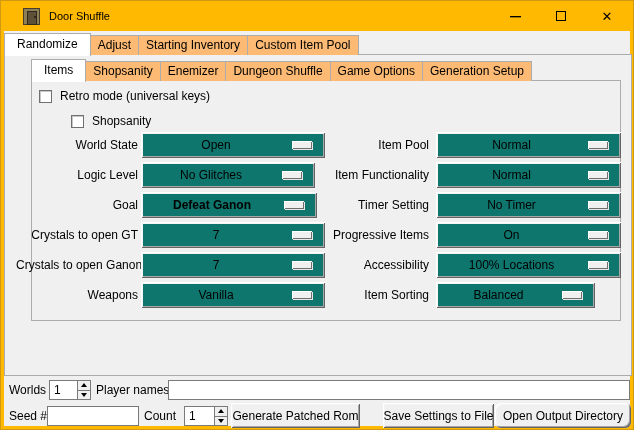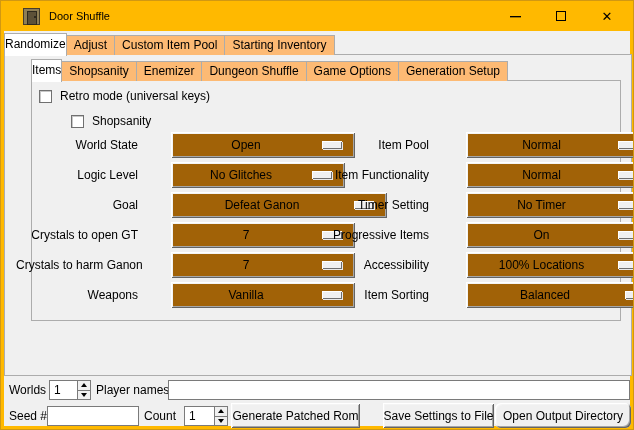--- a/index.html
+++ b/index.html
@@ -29,33 +29,33 @@
   
   .panel { position:absolute; background:#F0F0F0; border:1px solid #ACACAC; z-index:1; }
   .outer-panel { left:3px; top:53px; width:628px; height:322px; }
   .inner-panel { left:30px; top:79px; width:590px; height:241px; }
 
   .tabrow { position:absolute; display:flex; align-items:flex-end; z-index:3; }
   .outer-tabs { left:3px; top:31px; height:23px; }
   .inner-tabs { left:30px; top:57px; height:23px; }
   .tab { height:20px; padding:0 7px; line-height:19px; background:#fdba74;
          border:1px solid #ACACAC; border-bottom:none; margin-right:-1px; white-space:nowrap; cursor:default; }
-  .tab.active { height:23px; line-height:21px; background:#FFFFFF; margin-bottom:-1px; padding:0 0; position:relative; z-index:4; }
+  .tab.active { height:23px; line-height:21px; background:#FFFFFF; margin-bottom:-1px; padding:0 12px; position:relative; z-index:4; }
 
   
   .checkbox-row { position:absolute; display:flex; align-items:center; gap:8px; z-index:2; height:14px; }
   .cb { width:13px; height:13px; background:#FFFFFF; border:1px solid #707070;
         box-shadow: inset 1px 1px 0 #c7c7c7; flex:0 0 auto; }
   .cb-label { white-space:nowrap; }
 
   
   .opt-label { position:absolute; text-align:right; white-space:nowrap; z-index:2; font-size:12px; }
-  .optmenu { position:absolute; height:26px; background:#a16207; border:none; z-index:2; cursor:default;
+  .optmenu { position:absolute; height:26px; background:#0f766e; border:none; z-index:2; cursor:default;
     box-shadow: inset 1px 1px 0 #FFFFFF, inset -1px -1px 0 #646464,
-                inset 2px 2px 0 #f4f4f4, inset -2px -2px 0 #a7a7a7; margin-left: 30px; }
+                inset 2px 2px 0 #f4f4f4, inset -2px -2px 0 #a7a7a7; }
   .optval { position:absolute; left:8px; right:42px; top:0; bottom:0;
             display:flex; align-items:center; justify-content:center; font-size:12px; white-space:nowrap; }
   .optind { position:absolute; right:13px; top:50%; margin-top:-4px; width:20px; height:8px; background:#F0F0F0;
     box-shadow: inset 1px 1px 0 #FFFFFF, inset -1px -1px 0 #6e6e6e, 1px 1px 0 #e9e9e9; }
 
   
   .lbl { position:absolute; white-space:nowrap; z-index:2; }
   .entry { position:absolute; background:#FFFFFF; border:1px solid #7a7a7a; z-index:2;
            font-family:"Liberation Sans", sans-serif; font-size:12px; padding:0 4px; outline:none; }
   .spin { position:absolute; background:#FFFFFF; border:1px solid #7a7a7a; z-index:2; display:flex; }
@@ -94,22 +94,22 @@
   </div>
 
   <div class="client"></div>
 
   <div class="panel outer-panel"></div>
   <div class="panel inner-panel"></div>
 
   <div class="tabrow outer-tabs">
     <div class="tab active"><span>Randomize</span></div>
     <div class="tab"><span>Adjust</span></div>
+    <div class="tab"><span>Starting Inventory</span></div>
     <div class="tab"><span>Custom Item Pool</span></div>
-    <div class="tab"><span>Starting Inventory</span></div>
   </div>
 
   <div class="tabrow inner-tabs">
     <div class="tab active"><span>Items</span></div>
     <div class="tab"><span>Shopsanity</span></div>
     <div class="tab"><span>Enemizer</span></div>
     <div class="tab"><span>Dungeon Shuffle</span></div>
     <div class="tab"><span>Game Options</span></div>
     <div class="tab"><span>Generation Setup</span></div>
   </div>
@@ -129,32 +129,32 @@
       <span class="optind"></span>
   </button>
 
   <div class="opt-label" style="left:15px; top:167px; width:122px;">Logic Level</div>
   <button class="optmenu" style="left:140px; top:161px; width:174px;">
     <span class="optval">No Glitches</span>
       <span class="optind"></span>
   </button>
 
   <div class="opt-label" style="left:15px; top:197px; width:122px;">Goal</div>
-  <button class="optmenu" style="left:140px; top:191px; width:216px;">
+  <button class="optmenu" style="left:140px; top:191px; width:176px;font-weight:bold;">
     <span class="optval">Defeat Ganon</span>
       <span class="optind"></span>
   </button>
 
   <div class="opt-label" style="left:15px; top:227px; width:122px;">Crystals to open GT</div>
   <button class="optmenu" style="left:140px; top:221px; width:184px;">
     <span class="optval">7</span>
       <span class="optind"></span>
   </button>
 
-  <div class="opt-label" style="left:15px; top:257px; width:122px;">Crystals to harm Ganon</div>
+  <div class="opt-label" style="left:15px; top:257px; width:122px;">Crystals to open Ganon</div>
   <button class="optmenu" style="left:140px; top:251px; width:184px;">
     <span class="optval">7</span>
       <span class="optind"></span>
   </button>
 
   <div class="opt-label" style="left:15px; top:287px; width:122px;">Weapons</div>
   <button class="optmenu" style="left:140px; top:281px; width:184px;">
     <span class="optval">Vanilla</span>
       <span class="optind"></span>
   </button>
@@ -183,21 +183,21 @@
       <span class="optind"></span>
   </button>
 
   <div class="opt-label" style="left:320px; top:257px; width:108px;">Accessibility</div>
   <button class="optmenu" style="left:435px; top:251px; width:185px;">
     <span class="optval">100% Locations</span>
       <span class="optind"></span>
   </button>
 
   <div class="opt-label" style="left:320px; top:287px; width:108px;">Item Sorting</div>
-  <button class="optmenu" style="left:435px; top:281px; width:192px;">
+  <button class="optmenu" style="left:435px; top:281px; width:159px;">
     <span class="optval">Balanced</span>
       <span class="optind"></span>
   </button>
 
   <div class="lbl" style="left:8px; top:382px;">Worlds</div>
   <div class="spin" style="left:48px; top:379px; width:42px; height:20px;">
     <span class="spin-val">1</span>
     <span class="spin-arrows">
       <span class="spin-up">
           <i class="tri-up"></i>

